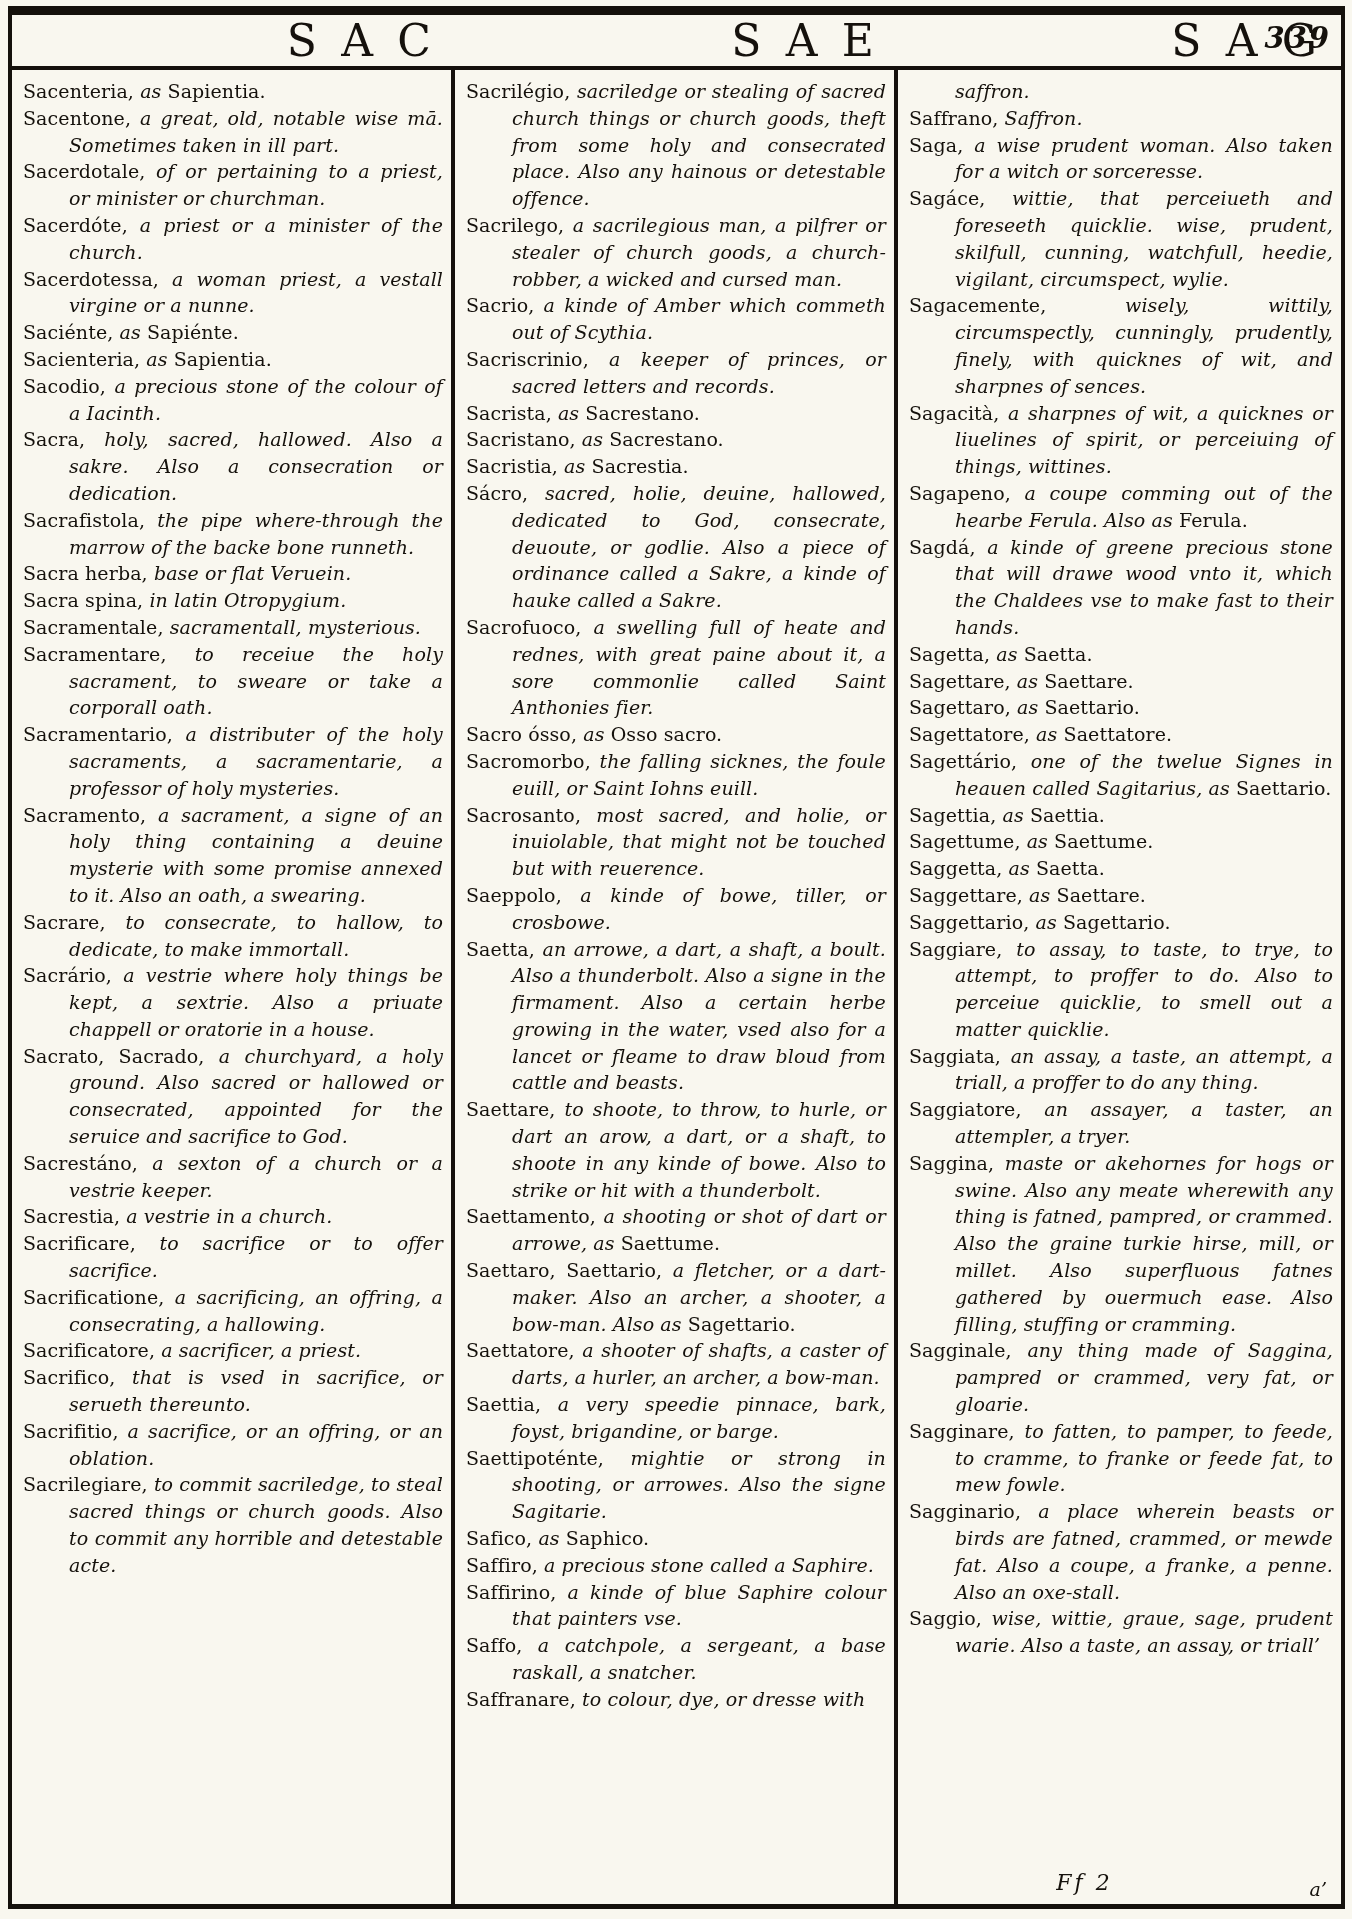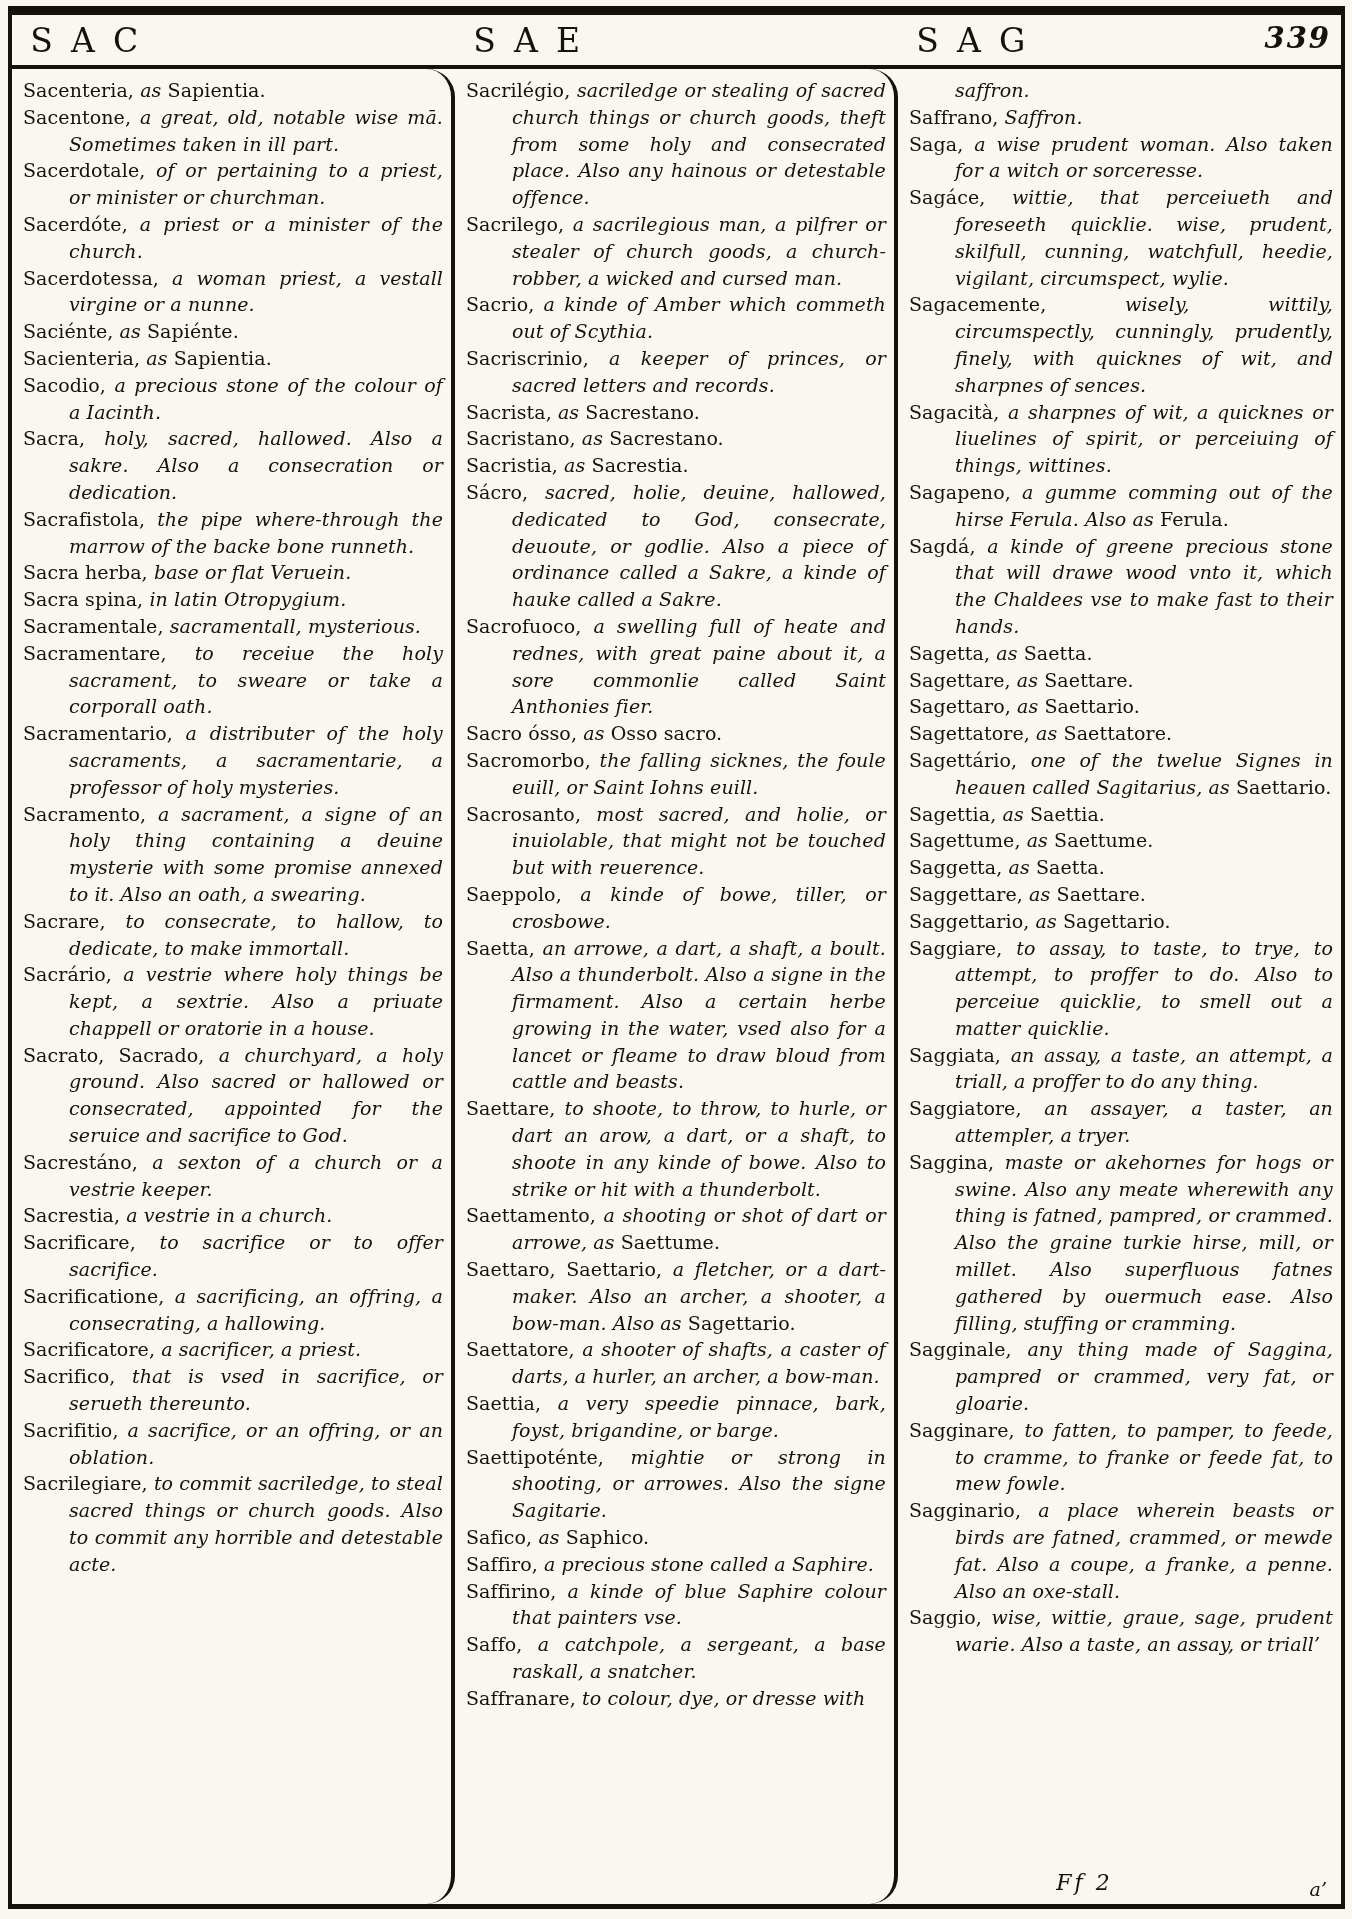--- a/index.html
+++ b/index.html
@@ -12,32 +12,32 @@
   .sheet{
     position:absolute;top:6px;left:8px;right:7px;bottom:10px;
     border:4px solid #15110c;border-top-width:9px;border-bottom-width:5px;
     display:flex;flex-direction:column;
   }
   .header{
     flex:0 0 50px;border-bottom:4px solid #15110c;
     display:flex;align-items:center;position:relative;
   }
   .h-col{
-    flex:1;text-align:left;font-size:33px;letter-spacing:0.55em;
+    flex:1;text-align:right;font-size:44px;letter-spacing:0.55em;
     text-indent:0.55em;font-weight:normal;
   }
   .pageno{
     position:absolute;right:10px;top:6px;font-size:29px;font-style:italic;
     letter-spacing:2px;
     font-weight:bold;
   }
   .bodyrow{flex:1 1 auto;display:flex;overflow:hidden;}
   .col{
     width:33.333%;box-sizing:border-box;padding:8px 8px 0 11px;
-    border-right:4px solid #15110c;overflow:hidden;position:relative;border-radius:28px;
+    border-right:4px solid #15110c;overflow:hidden;position:relative;
   }
   .col:last-child{border-right:none;}
   .entries{height:100%;}
   .entry{
     font-size:19px;line-height:26.8px;
     padding-left:46px;text-indent:-46px;
     text-align:justify;text-justify:inter-word;
     letter-spacing:0.1px;
   }
   .entry .head{font-style:normal;}
@@ -126,21 +126,21 @@
           </div>
       </div>
       <div class="col">
         <div class="entries">
             <div class="entry cont"><span class="i">saffron.</span></div>
             <div class="entry"><span class="head">Saffrano, </span><span class="i">Saffron.</span></div>
             <div class="entry"><span class="head">Saga, </span><span class="i">a wise prudent woman. Also taken for a witch or sorceresse.</span></div>
             <div class="entry"><span class="head">Sagáce, </span><span class="i">wittie, that perceiueth and foreseeth quicklie. wise, prudent, skilfull, cunning, watchfull, heedie, vigilant, circumspect, wylie.</span></div>
             <div class="entry"><span class="head">Sagacemente, </span><span class="i">wisely, wittily, circumspectly, cunningly, prudently, finely, with quicknes of wit, and sharpnes of sences.</span></div>
             <div class="entry"><span class="head">Sagacità, </span><span class="i">a sharpnes of wit, a quicknes or liuelines of spirit, or perceiuing of things, wittines.</span></div>
-            <div class="entry"><span class="head">Sagapeno, </span><span class="i">a gumme comming out of the hirse Ferula. Also as </span><span class="r">Ferula.</span></div>
+            <div class="entry"><span class="head">Sagapeno, </span><span class="i">a coupe comming out of the hearbe Ferula. Also as </span><span class="r">Ferula.</span></div>
             <div class="entry"><span class="head">Sagdá, </span><span class="i">a kinde of greene precious stone that will drawe wood vnto it, which the Chaldees vse to make fast to their hands.</span></div>
             <div class="entry"><span class="head">Sagetta, </span><span class="i">as </span><span class="r">Saetta.</span></div>
             <div class="entry"><span class="head">Sagettare, </span><span class="i">as </span><span class="r">Saettare.</span></div>
             <div class="entry"><span class="head">Sagettaro, </span><span class="i">as </span><span class="r">Saettario.</span></div>
             <div class="entry"><span class="head">Sagettatore, </span><span class="i">as </span><span class="r">Saettatore.</span></div>
             <div class="entry"><span class="head">Sagettário, </span><span class="i">one of the twelue Signes in heauen called Sagitarius, as </span><span class="r">Saettario.</span></div>
             <div class="entry"><span class="head">Sagettia, </span><span class="i">as </span><span class="r">Saettia.</span></div>
             <div class="entry"><span class="head">Sagettume, </span><span class="i">as </span><span class="r">Saettume.</span></div>
             <div class="entry"><span class="head">Saggetta, </span><span class="i">as </span><span class="r">Saetta.</span></div>
             <div class="entry"><span class="head">Saggettare, </span><span class="i">as </span><span class="r">Saettare.</span></div>

